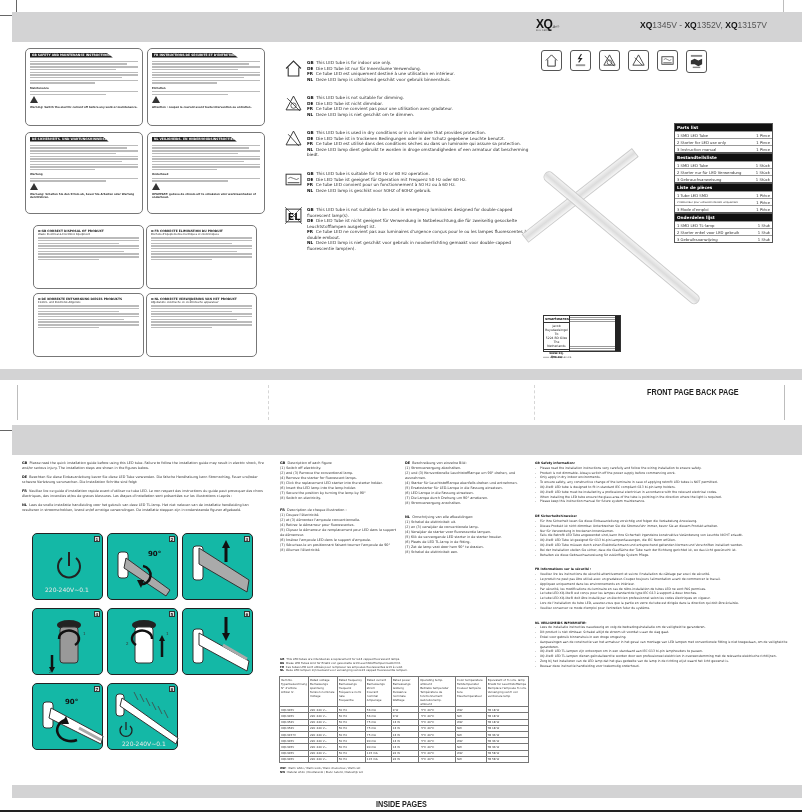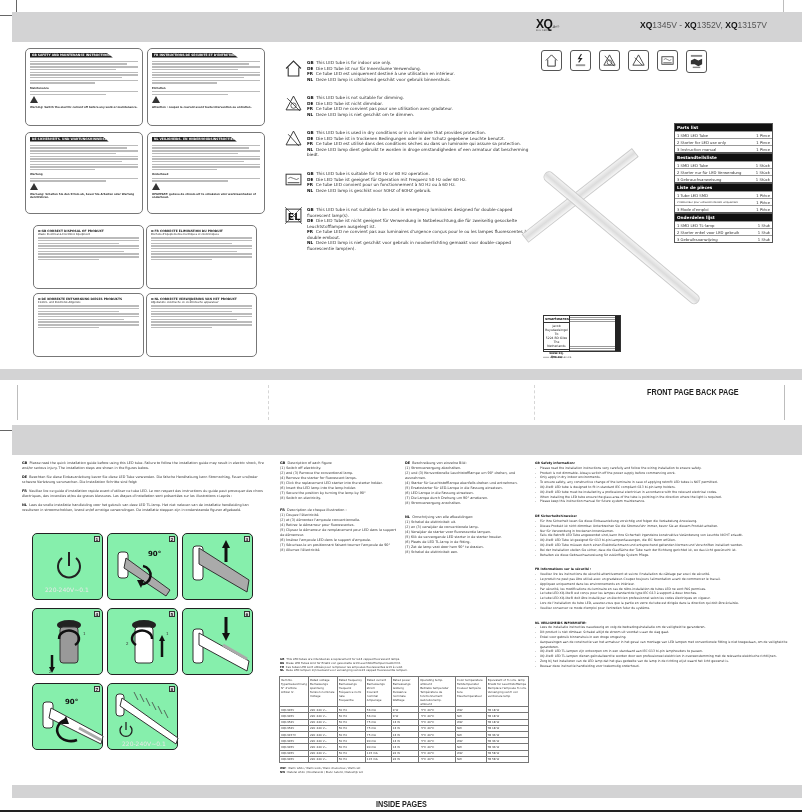--- a/index.html
+++ b/index.html
@@ -56,21 +56,21 @@
   .pagetitle { position: absolute; font-family: "Liberation Sans", sans-serif; font-weight: bold; font-size: 8.5px; color: #222; transform: scaleX(0.85); transform-origin: left; }
 
   
   .col { position: absolute; font-size: 3.4px; line-height: 5px; color: #333; }
   .col b { color: #111; }
   .col p { margin-bottom: 4px; }
   .col .li { padding-left: 5px; position: relative; }
   .col .li::before { content: "-"; position: absolute; left: 0; }
 
   
-  .fig { position: absolute; width: 71px; height: 67px; border: 1.3px solid #222; border-radius: 5px; background: #86efac; text-decoration: underline; }
+  .fig { position: absolute; width: 71px; height: 67px; border: 1.3px solid #222; border-radius: 5px; background: #14b8a6; text-decoration: underline; }
   .fig .num { position: absolute; right: 2px; top: 2px; width: 6px; height: 6px; border: 1px solid #333; background: #ddd; font-size: 4px; font-weight: bold; text-align: center; line-height: 5px; }
   .fig svg { position: absolute; left: 0; top: 0; width: 71px; height: 67px; }
 
   
   .spec { position: absolute; left: 279px; top: 676px; width: 250px; border-collapse: collapse; font-size: 2.8px; color: #333; }
   .spec td, .spec th { border: 0.8px solid #777; padding: 0.6px 1px; text-align: left; font-weight: normal; vertical-align: top; }
   .spec thead th { height: 6px; }
   .spec tbody td { height: 5.8px; }
 </style>
 </head>

